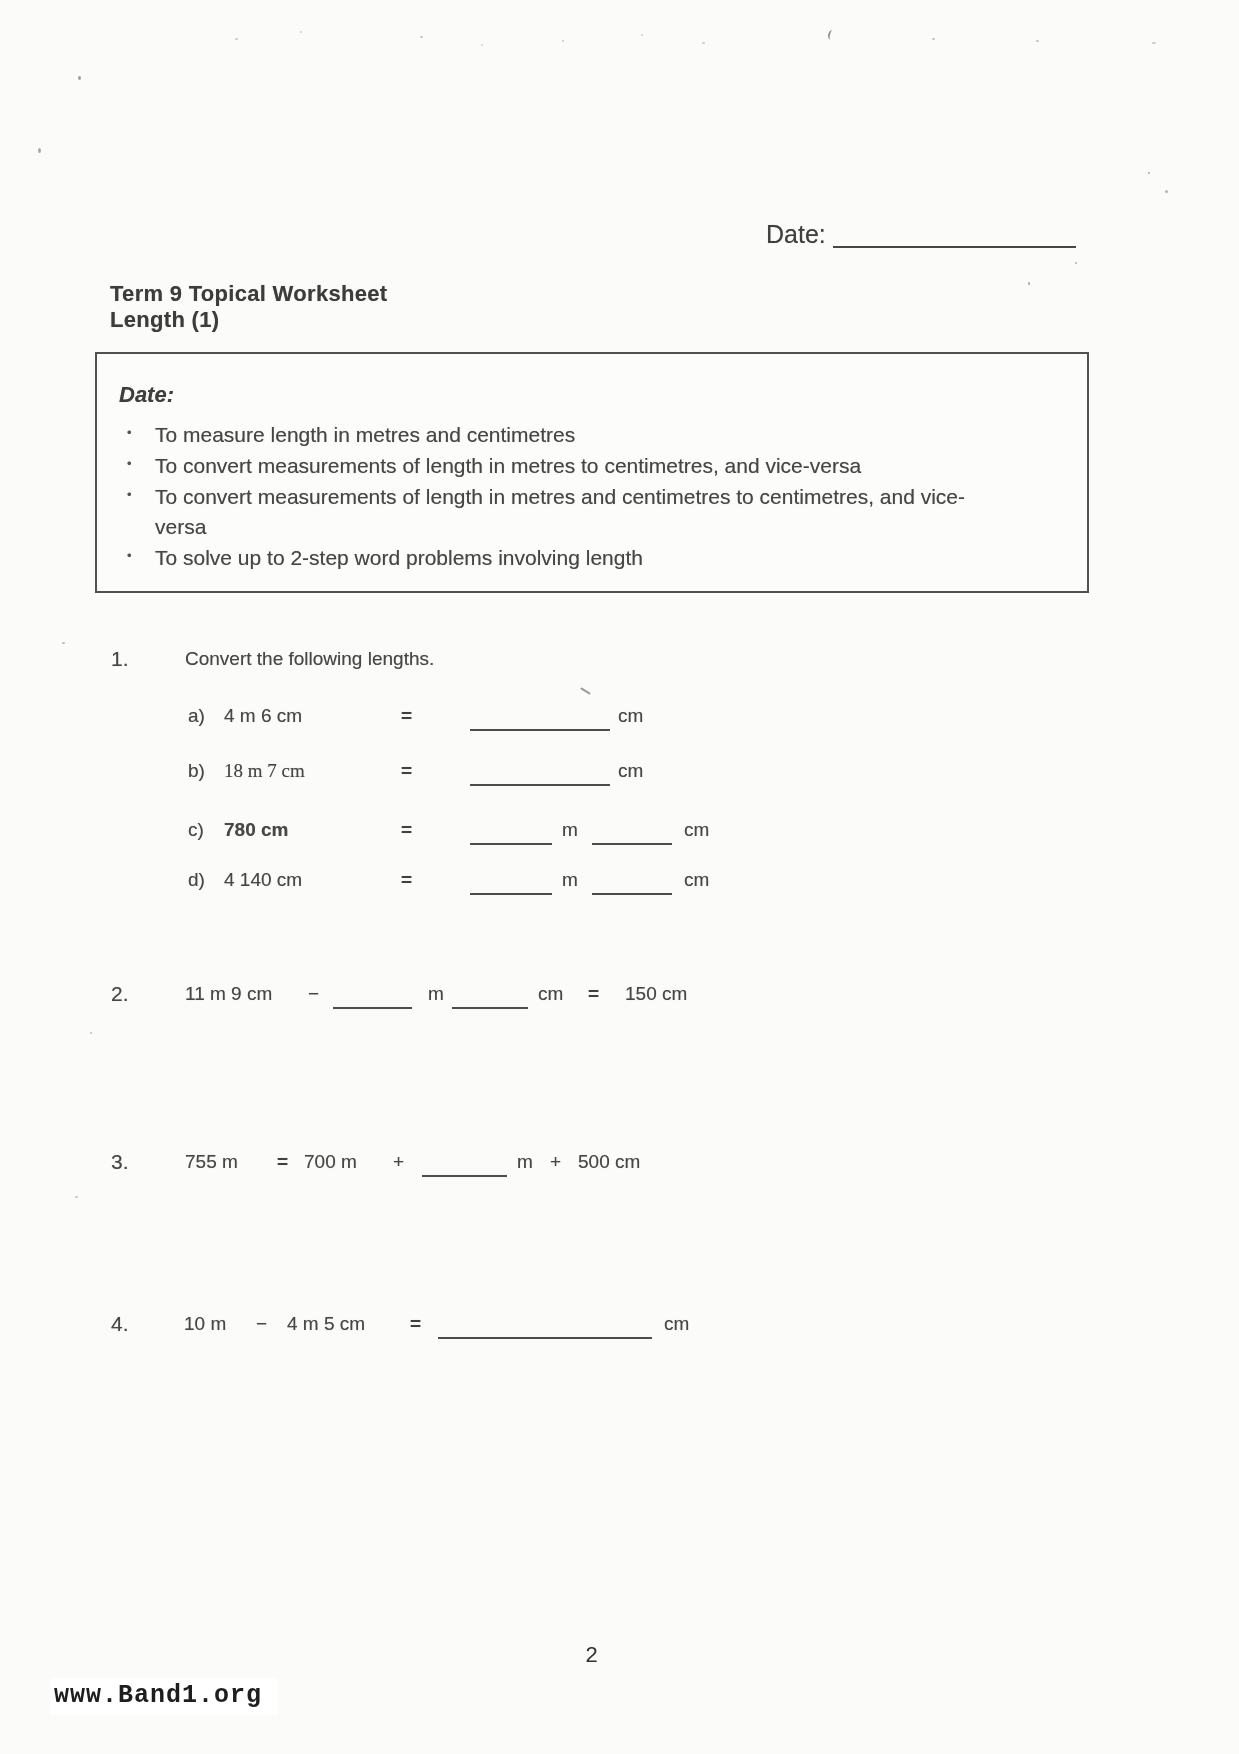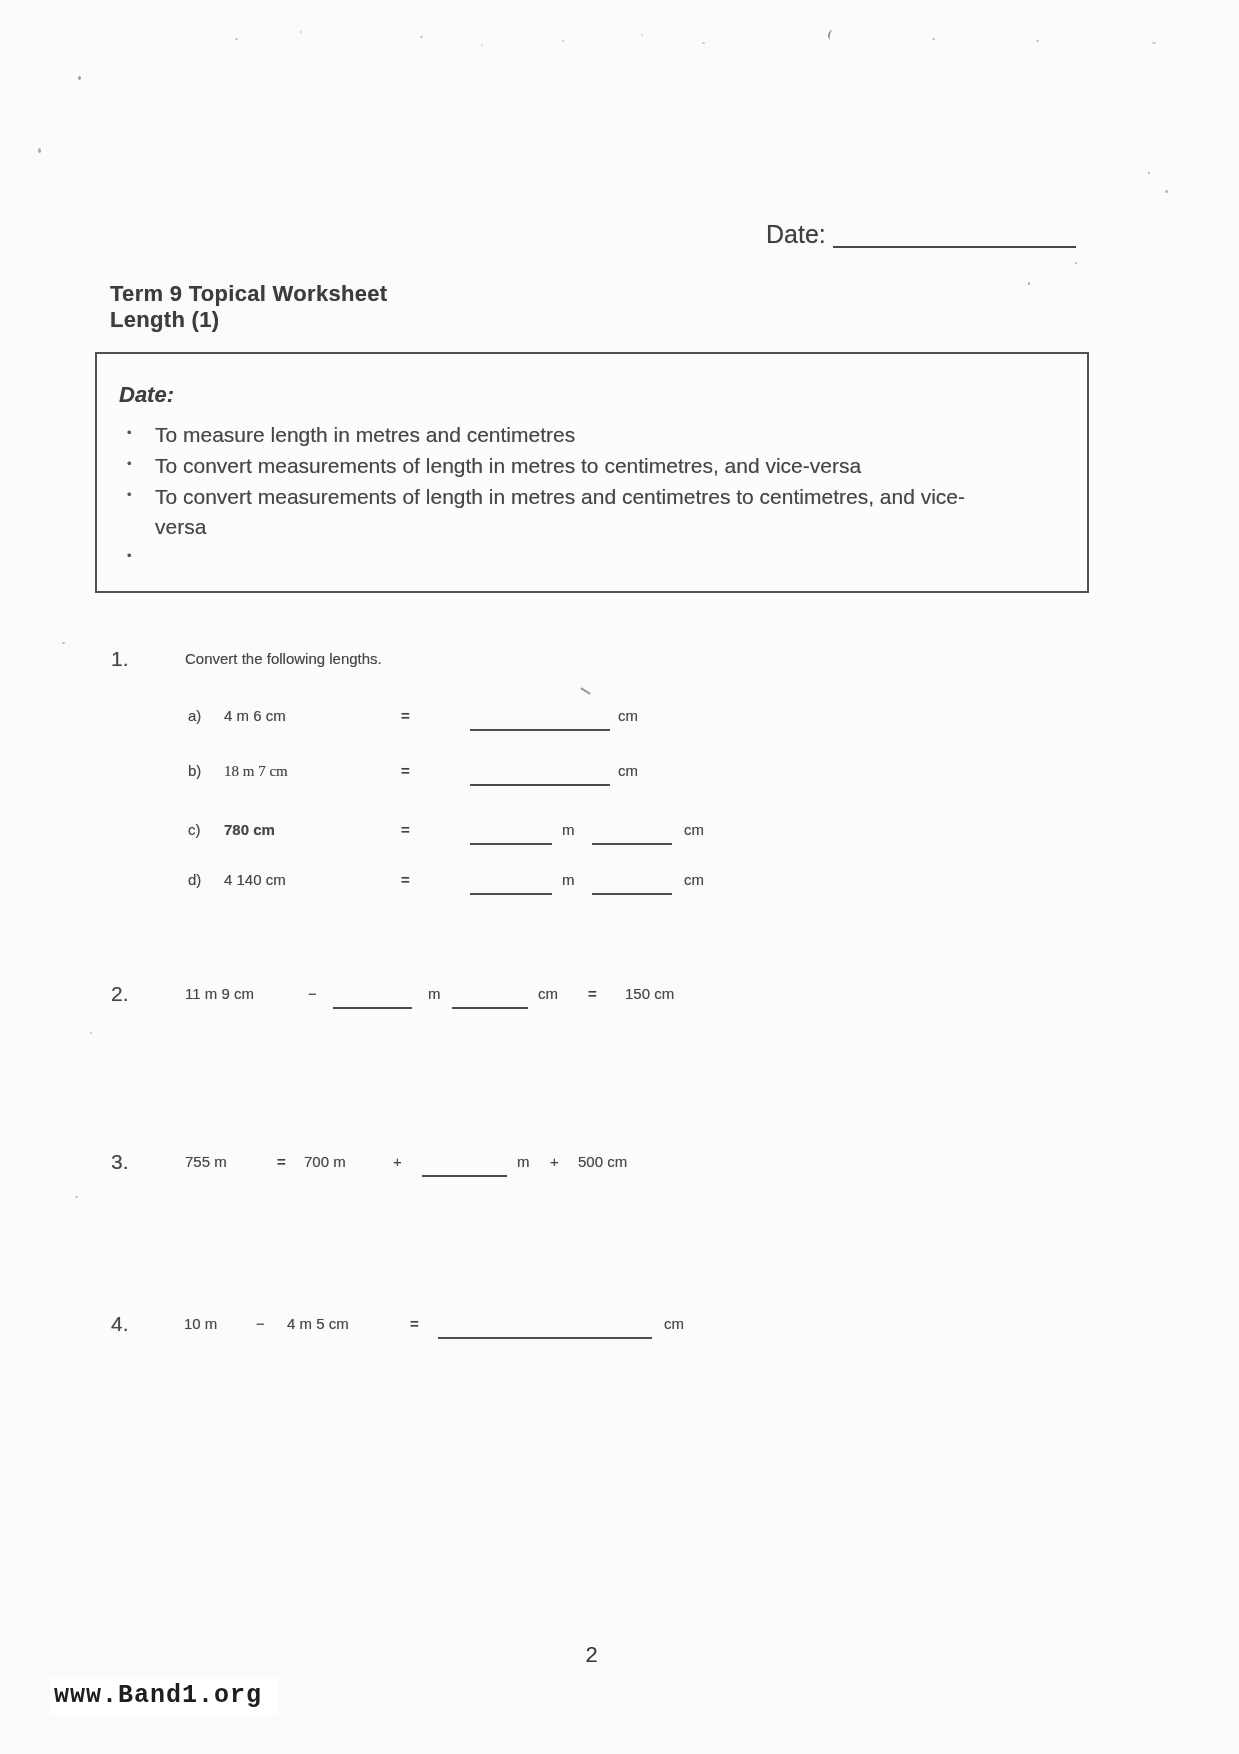--- a/index.html
+++ b/index.html
@@ -4,21 +4,21 @@
 <style>
   html,body{margin:0;padding:0;background:#f2f2f1;}
   .page{
     position:relative; width:1239px; height:1754px;
     background:#fbfbfa; overflow:hidden;
     font-family:"Liberation Sans", sans-serif;
     color:#474747;
     text-shadow:0 0 0.7px rgba(90,90,90,0.55);
   }
   .abs{position:absolute; white-space:nowrap;}
-  .txt{font-size:15px; line-height:28px;}
+  .txt{font-size:19px; line-height:28px;}
   .hdr{font-size:22px; font-weight:700; color:#3c3c3c; letter-spacing:0.3px;}
   .date-lbl{font-size:25px; color:#3f3f3f;}
   .rule{position:absolute; height:0; border-bottom:2px solid #474747;}
   .sios-box{
     position:absolute; left:95px; top:352px; width:990px; height:237px;
     border:2px solid #515151; background:rgba(255,255,255,0.25);
   }
   .sios-h{font-size:22px; font-weight:700; font-style:italic; color:#3e3e3e;}
   .bullet-glyph{font-size:13px; color:#555; position:absolute; top:5px; left:0;}
   .bullet-item{position:absolute; left:30px; width:930px;}
@@ -84,20 +84,21 @@
     <div class="bullet-item" style="top:97px;">
       <span class="bullet-glyph">•</span>
       <span class="bullet-text">To convert measurements of length in metres to centimetres, and vice-versa</span>
     </div>
     <div class="bullet-item" style="top:128px;">
       <span class="bullet-glyph">•</span>
       <span class="bullet-text">To convert measurements of length in metres and centimetres to centimetres, and vice-versa</span>
     </div>
     <div class="bullet-item" style="top:189px;">
       <span class="bullet-glyph">•</span>
+      <span class="bullet-text">To solve up to 2-step word problems involving length</span>
     </div>
   </div>
 
   <span class="abs txt qnum" style="left:111px;top:645px;">1.</span>
   <span class="abs txt" style="left:185px;top:645px;">Convert the following lengths.</span>
 
   <div>
     <span class="abs txt" style="left:188px;top:702px;">a)</span>
     <span class="abs txt" style="left:224px;top:702px;">4 m 6 cm</span>
     <span class="abs txt eq" style="left:401px;top:702px;">=</span>

